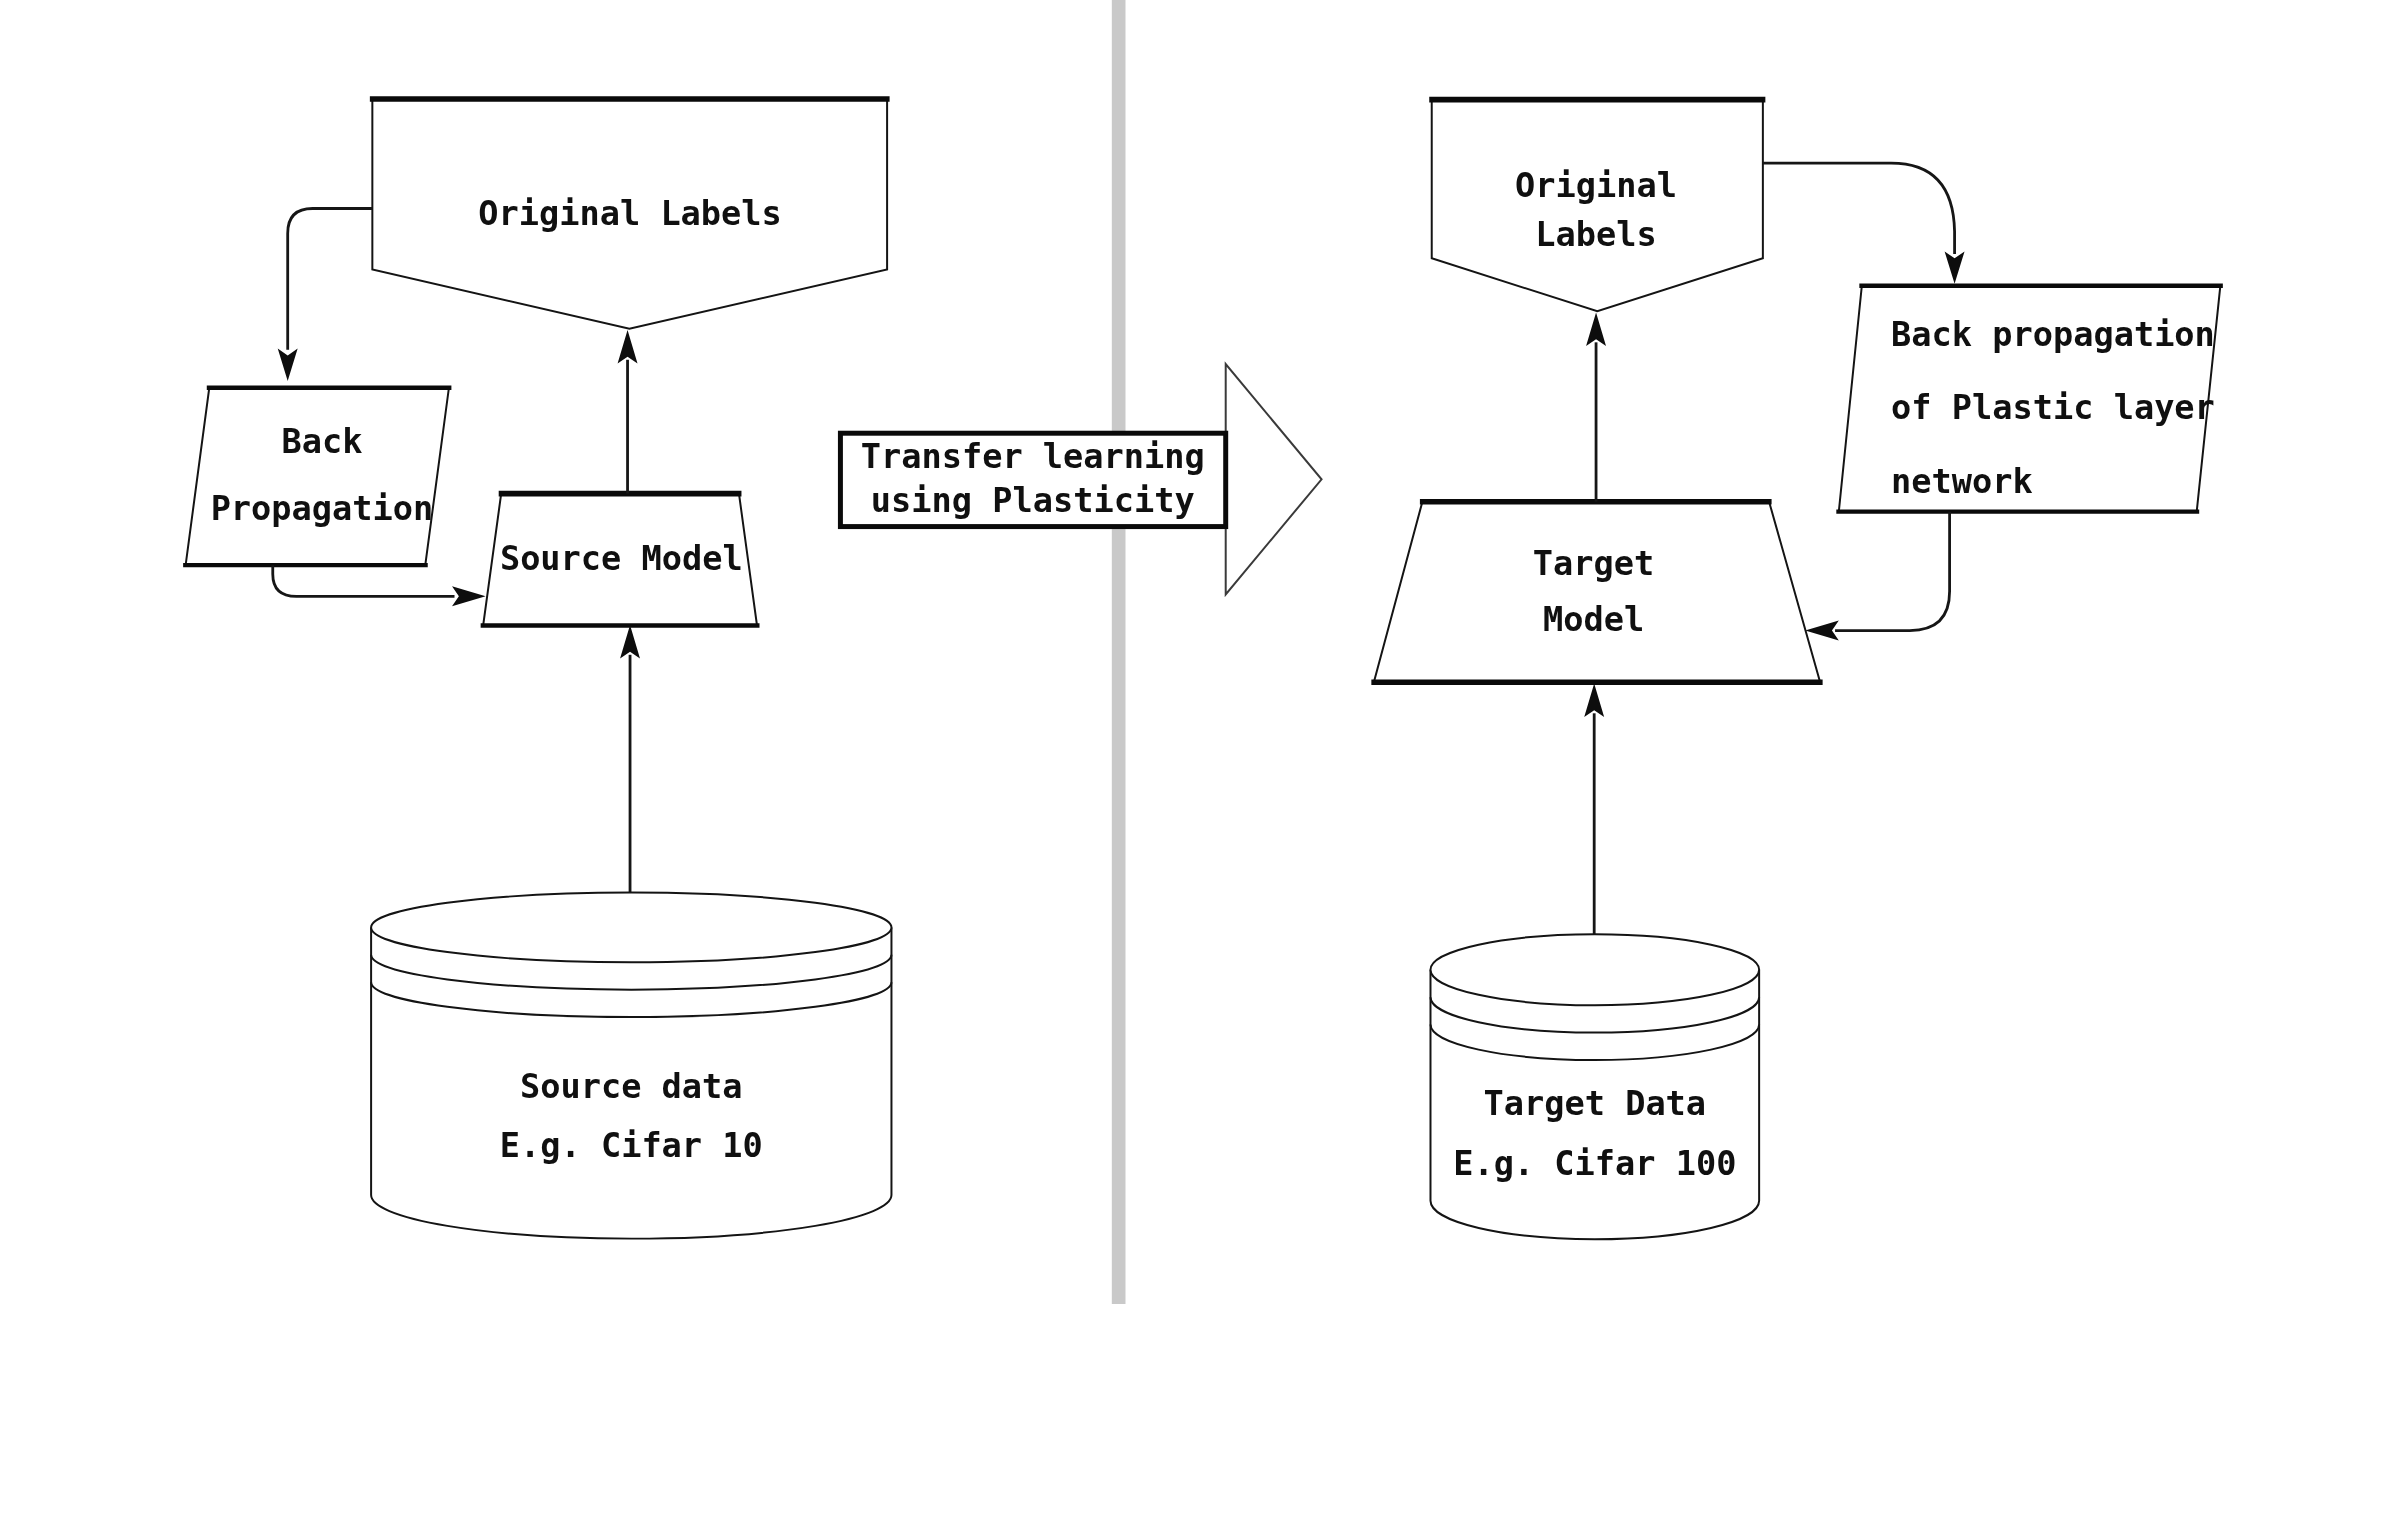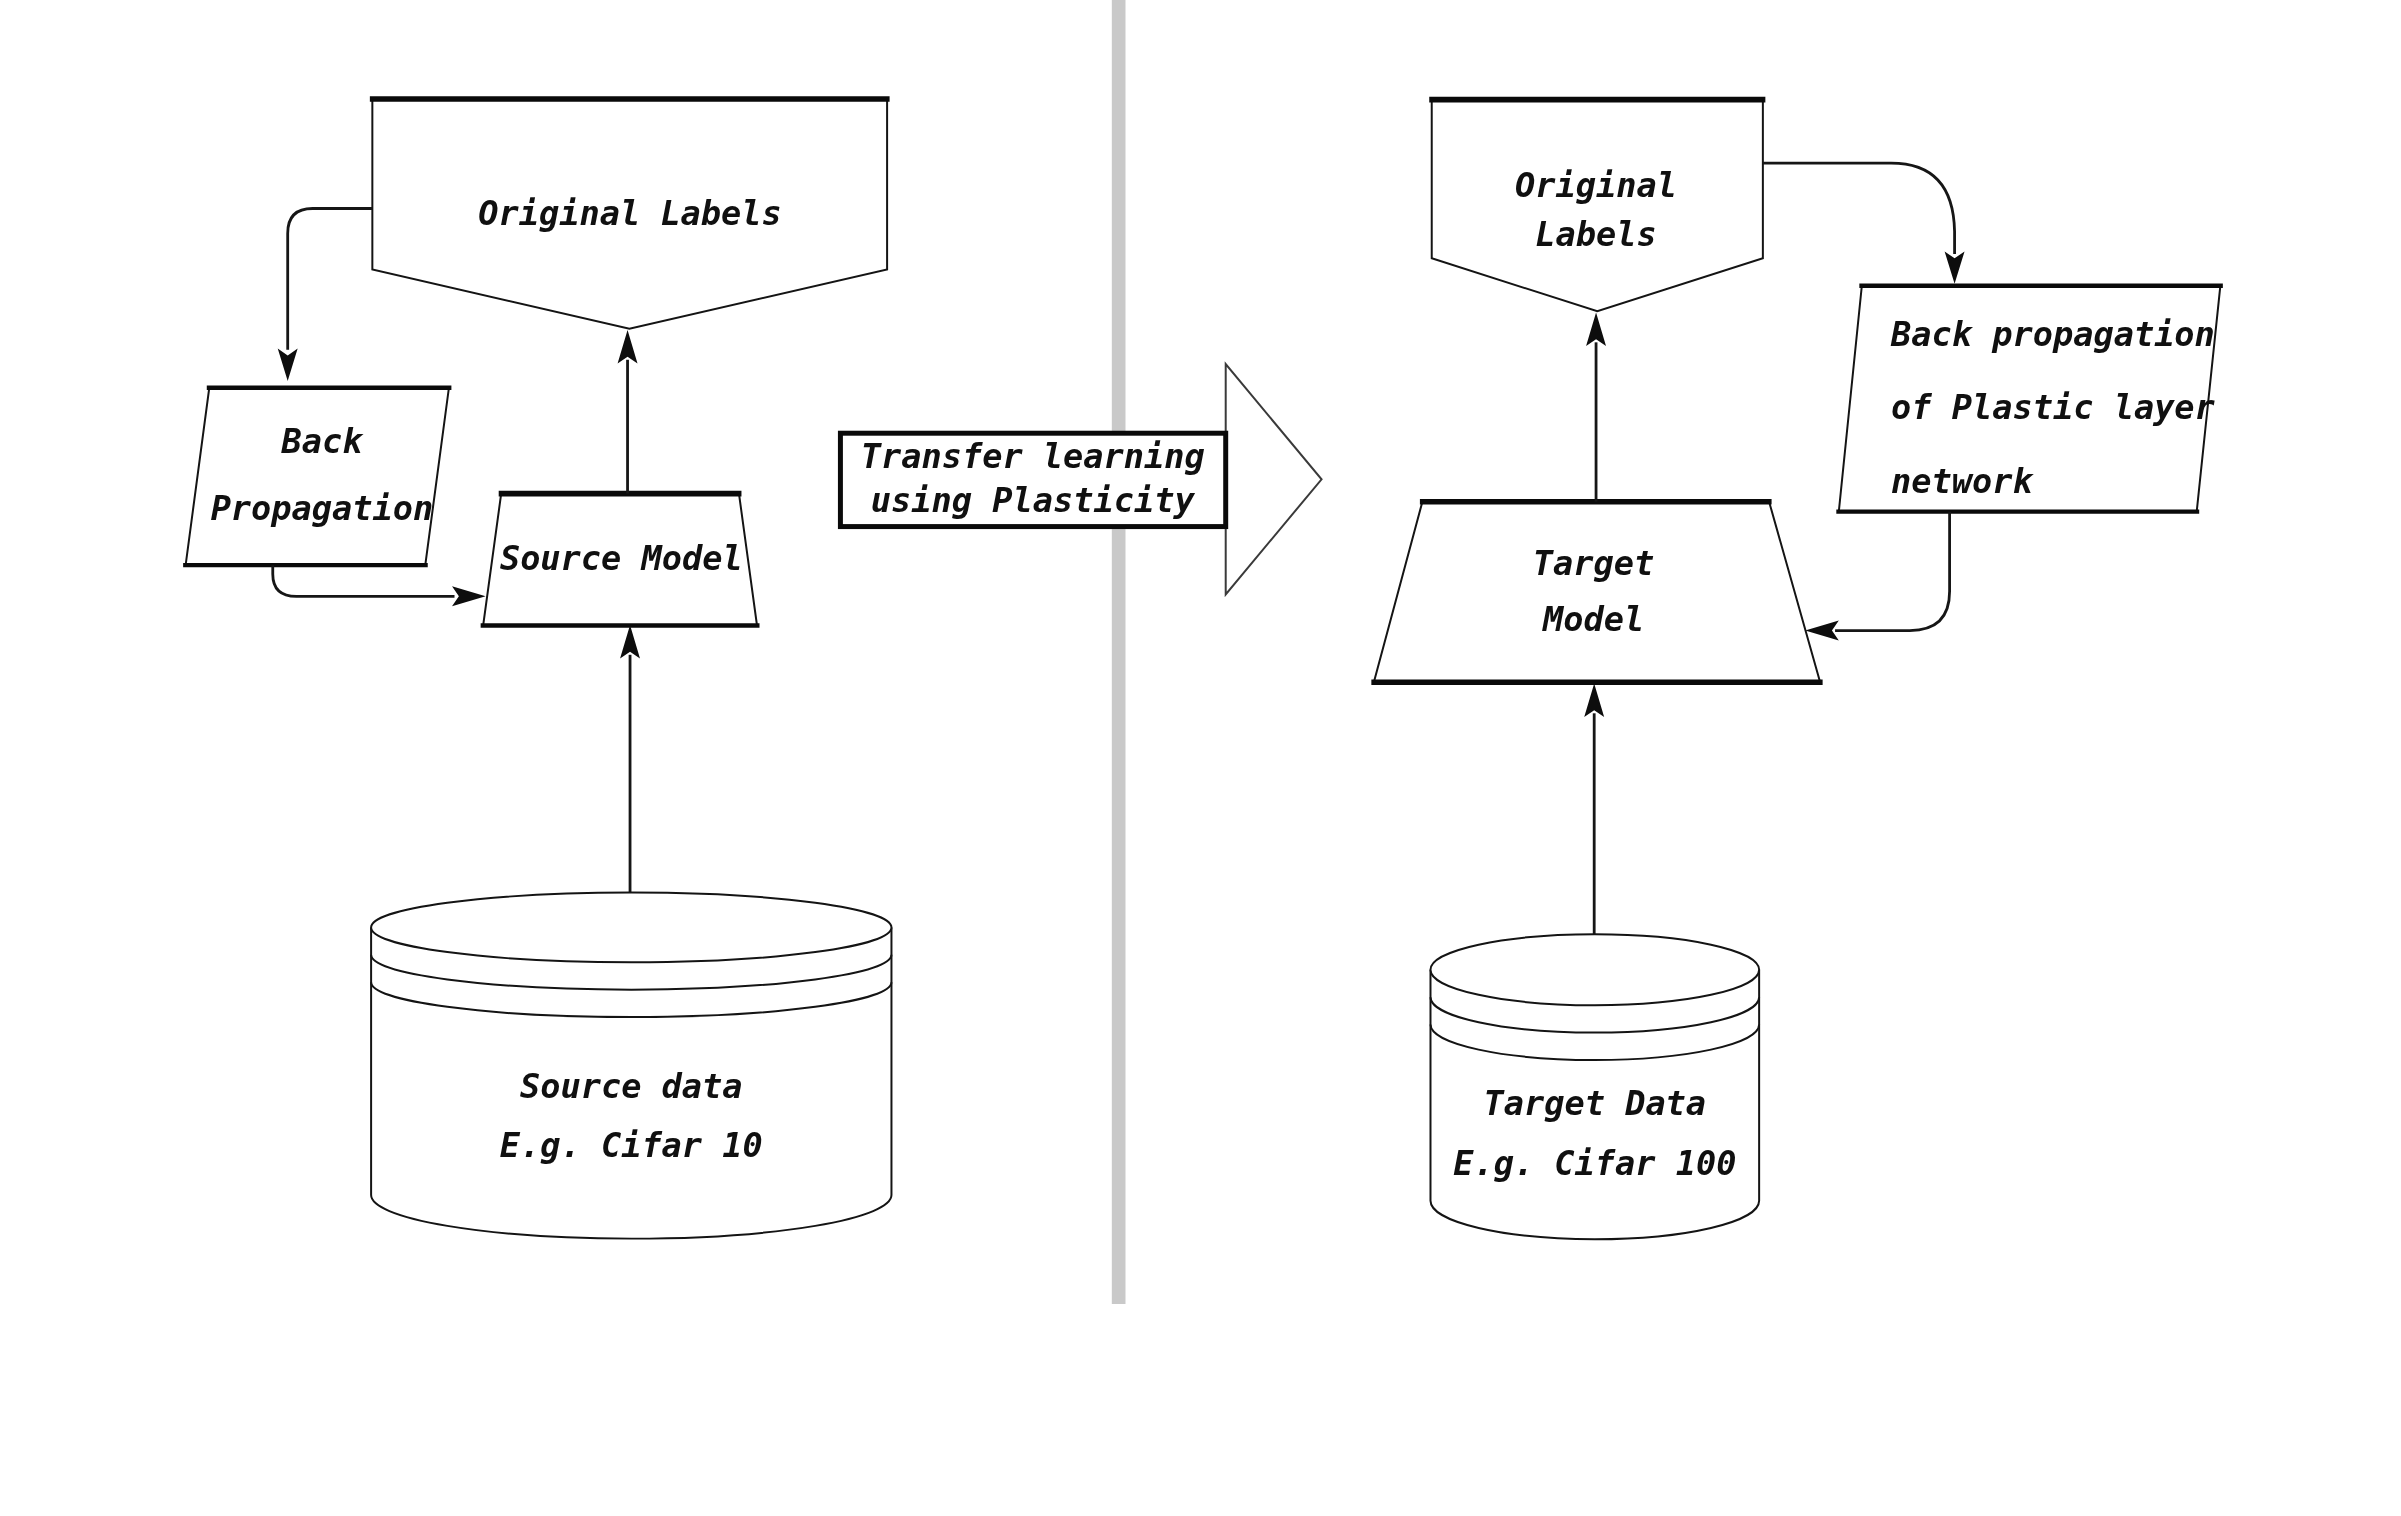--- a/index.html
+++ b/index.html
@@ -1,21 +1,20 @@
 <!DOCTYPE html>
 <html style="font-size:11.6px"><head>
 <meta charset="utf-8">
 <style>
   html,body{margin:0;padding:0;background:#ffffff;}
   #stage{
     position:relative;
     width:2401px;height:1304px;
     background:#ffffff;
     font-family:"DejaVu Sans Mono","Liberation Mono",monospace;
-    font-style:italic;
   }
   #diagram-svg{position:absolute;left:0;top:0;width:100%;height:100%;}
   .shape{fill:#ffffff;stroke:#141414;stroke-width:4;}
   .thin{stroke-width:3.2;}
   .edge-thick{stroke:#0a0a0a;stroke-width:9;fill:none;stroke-linecap:butt;}
   .edge-med{stroke:#0a0a0a;stroke-width:7;fill:none;}
   .flow{fill:none;stroke:#161616;stroke-width:4.5;}
   .ah{fill:#0d0d0d;stroke:none;}
   .lbl{
     fill:#101010;font-weight:bold;font-size:54px;

